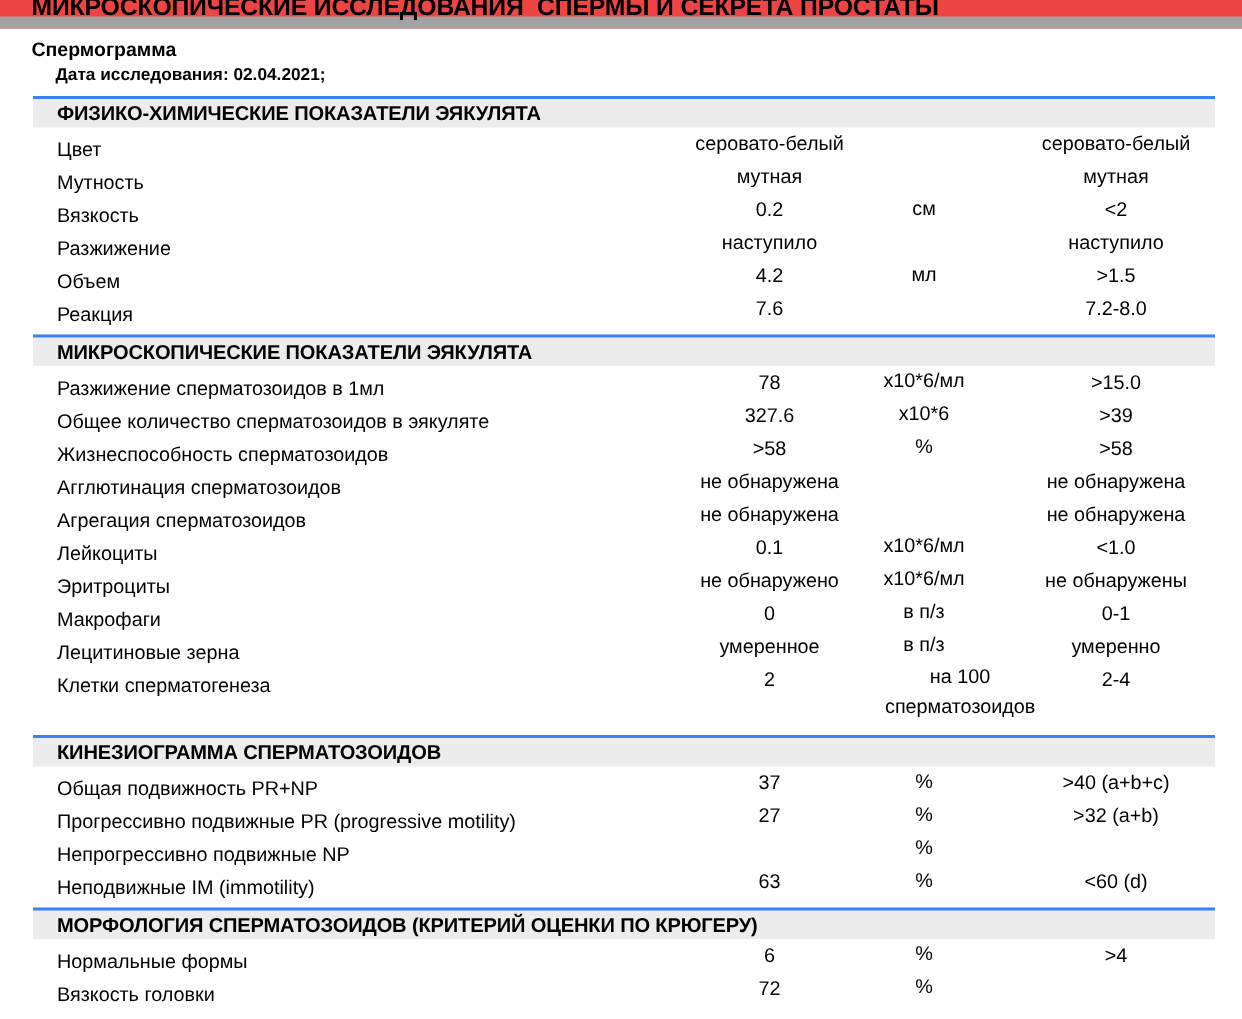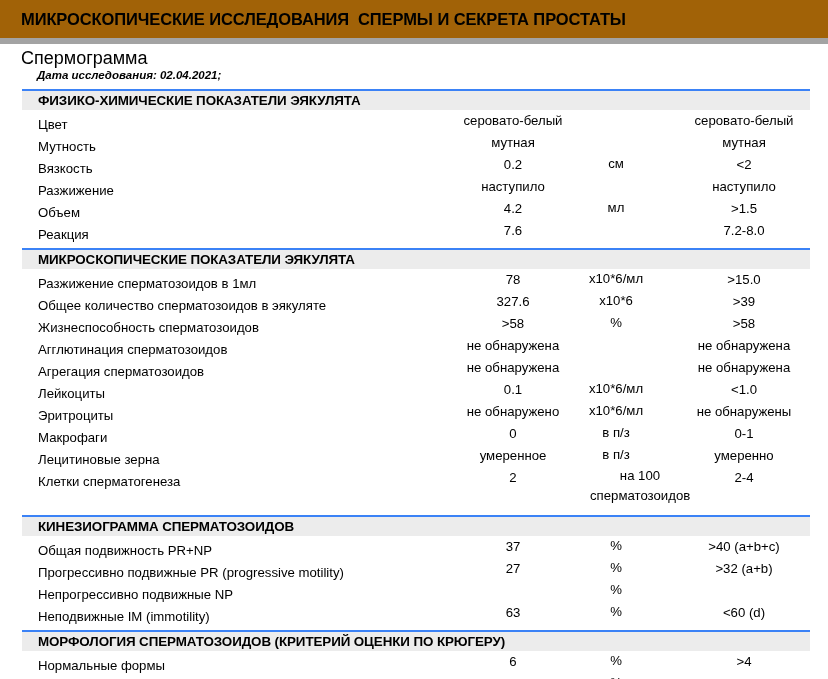--- a/index.html
+++ b/index.html
@@ -20,48 +20,47 @@
   .page {
     position: relative;
     width: 828px;
     height: 679px;
     box-sizing: border-box;
   }
 
   
   .title-band {
     width: 828px;
-    height: 44px;
-    background: #a16207;
-    border-bottom: 6px solid #a3a3a3;
+    height: 19px;
+    background: #ef4444;
+    border-bottom: 8px solid #a3a3a3;
     display: flex;
     align-items: center;
     box-sizing: border-box;
   }
   .doc-title {
     font-size: 16.5px;
     font-weight: bold;
     letter-spacing: -0.1px;
     padding-left: 21px;
     white-space: pre;
     color: #000;
   }
 
   
   .subhead {
     padding: 6px 0 0 21px;
-    font-size: 18px;
-    font-weight: normal;
+    font-size: 13px;
+    font-weight: bold;
     line-height: 16px;
   }
   .date-line {
     padding: 2px 12px 0 37px;
     font-size: 11.5px;
     font-weight: bold;
-    font-style: italic;
     line-height: 15px;
   }
 
   
   .section-head {
     margin: 6px 0 0 22px;
     width: 788px;
     height: 21px;
     background: #ececec;
     border-top: 2px solid #3b82f6;

